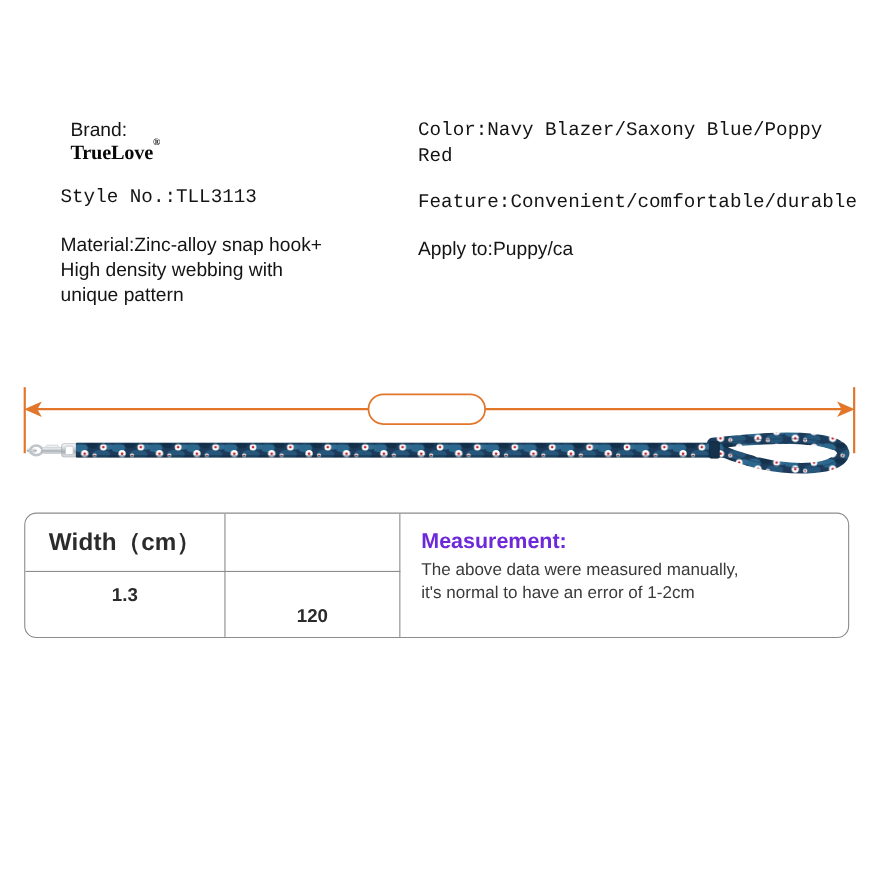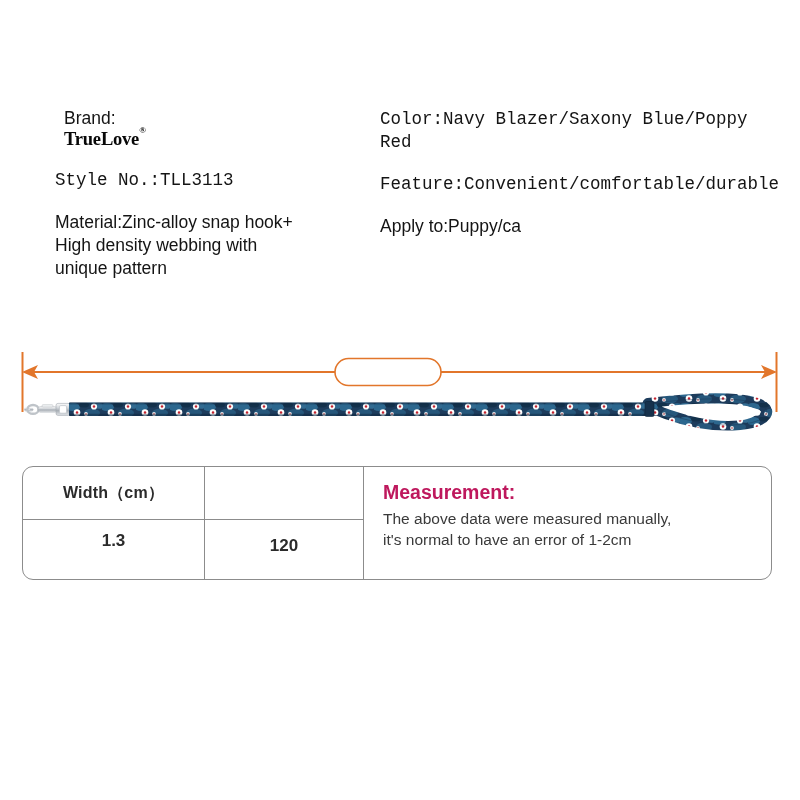--- a/index.html
+++ b/index.html
@@ -114,48 +114,48 @@
 
   .tbl-cell {
     position: absolute;
     box-sizing: border-box;
     display: flex;
     align-items: center;
     justify-content: center;
     text-align: center;
   }
   .tbl-head {
-    font-size: 16px;
+    font-size: 22px;
     font-weight: bold;
     color: #2b2b2b;
     letter-spacing: 0.2px;
   }
   .tbl-val {
     font-size: 17px;
     font-weight: bold;
     color: #2b2b2b;
   }
   #cell-width-head  { left: 0;     top: 0;    width: 181px; height: 52px; }
   #cell-length-head { left: 182px; top: 0;    width: 158px; height: 52px; }
   #cell-width-val   { left: 0;     top: 43px; width: 181px; height: 61px; }
-  #cell-length-val  { left: 182px; top: 48px; width: 158px; height: 61px; }
+  #cell-length-val  { left: 182px; top: 62px; width: 158px; height: 61px; }
 
   #measurement-panel {
     position: absolute;
     left: 341px;
     top: 0;
     width: 409px;
     height: 114px;
     padding: 12px 0 0 19px;
     box-sizing: border-box;
   }
   #measurement-title {
     font-size: 19.5px;
     font-weight: bold;
-    color: #be185d;
+    color: #6d28d9;
     line-height: 26px;
     margin-bottom: 3px;
   }
   .measurement-note {
     font-size: 15.5px;
     line-height: 21px;
     color: #3a3a3a;
   }
 </style>
 </head>

